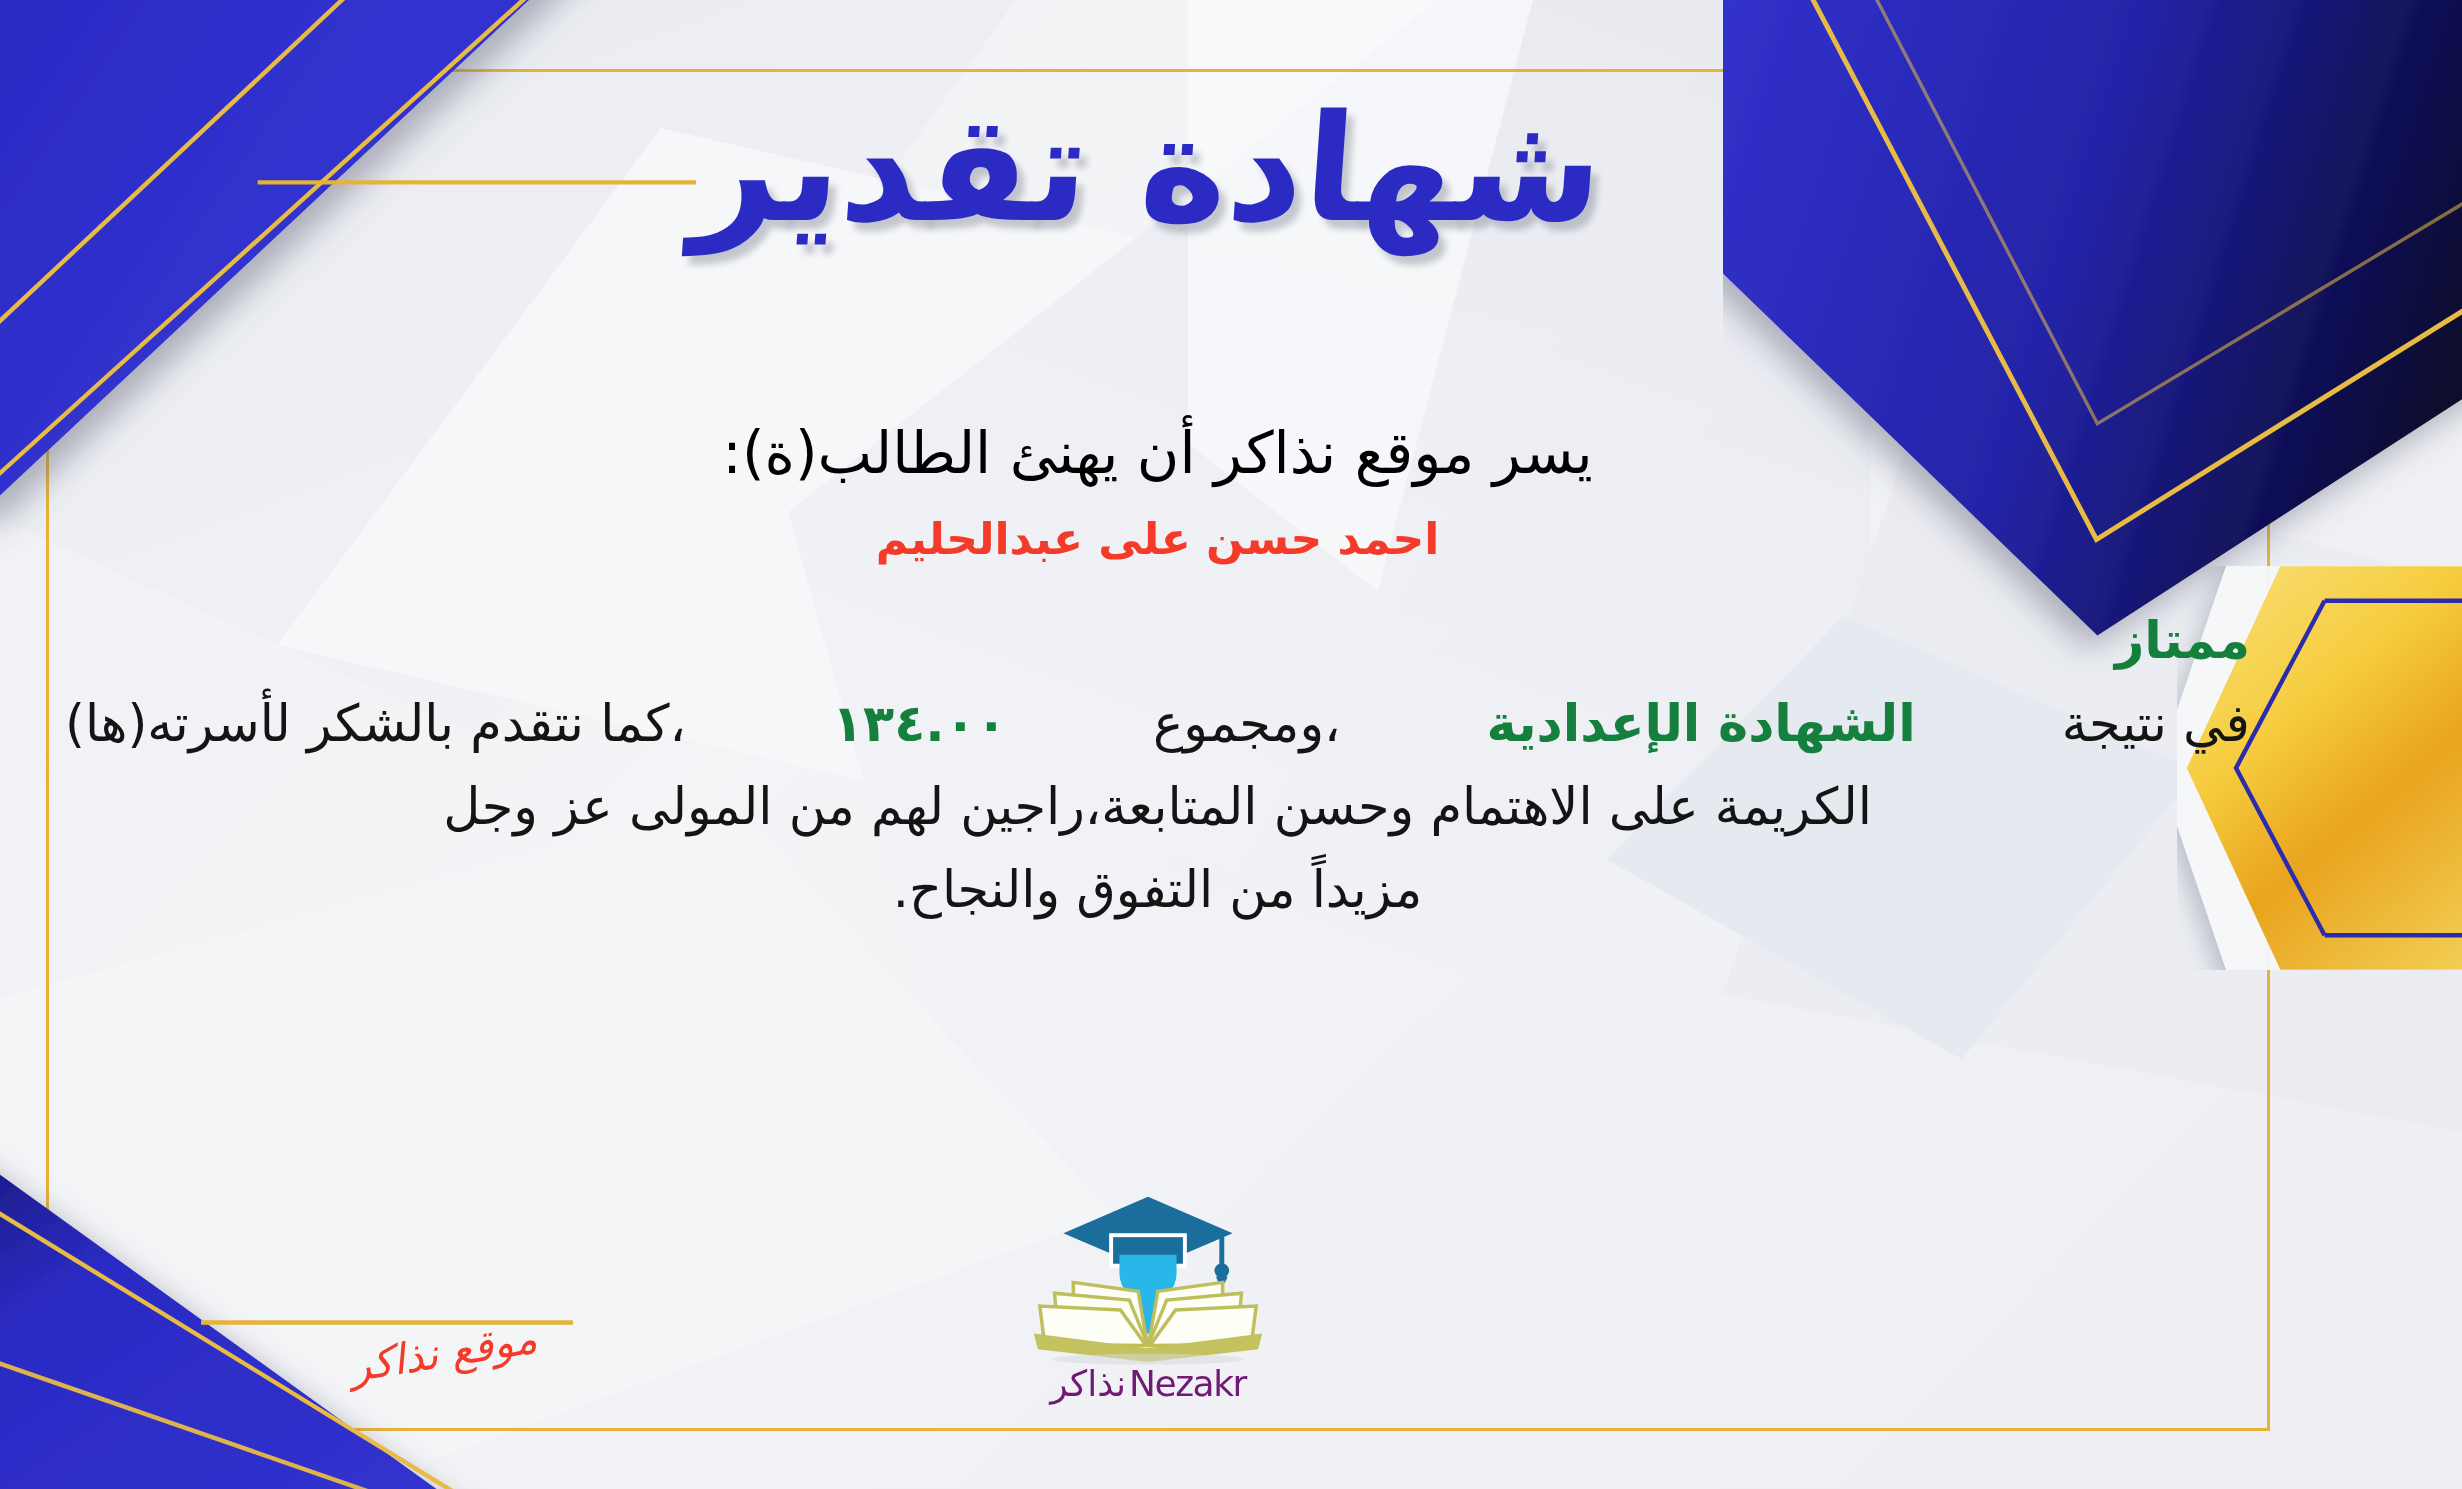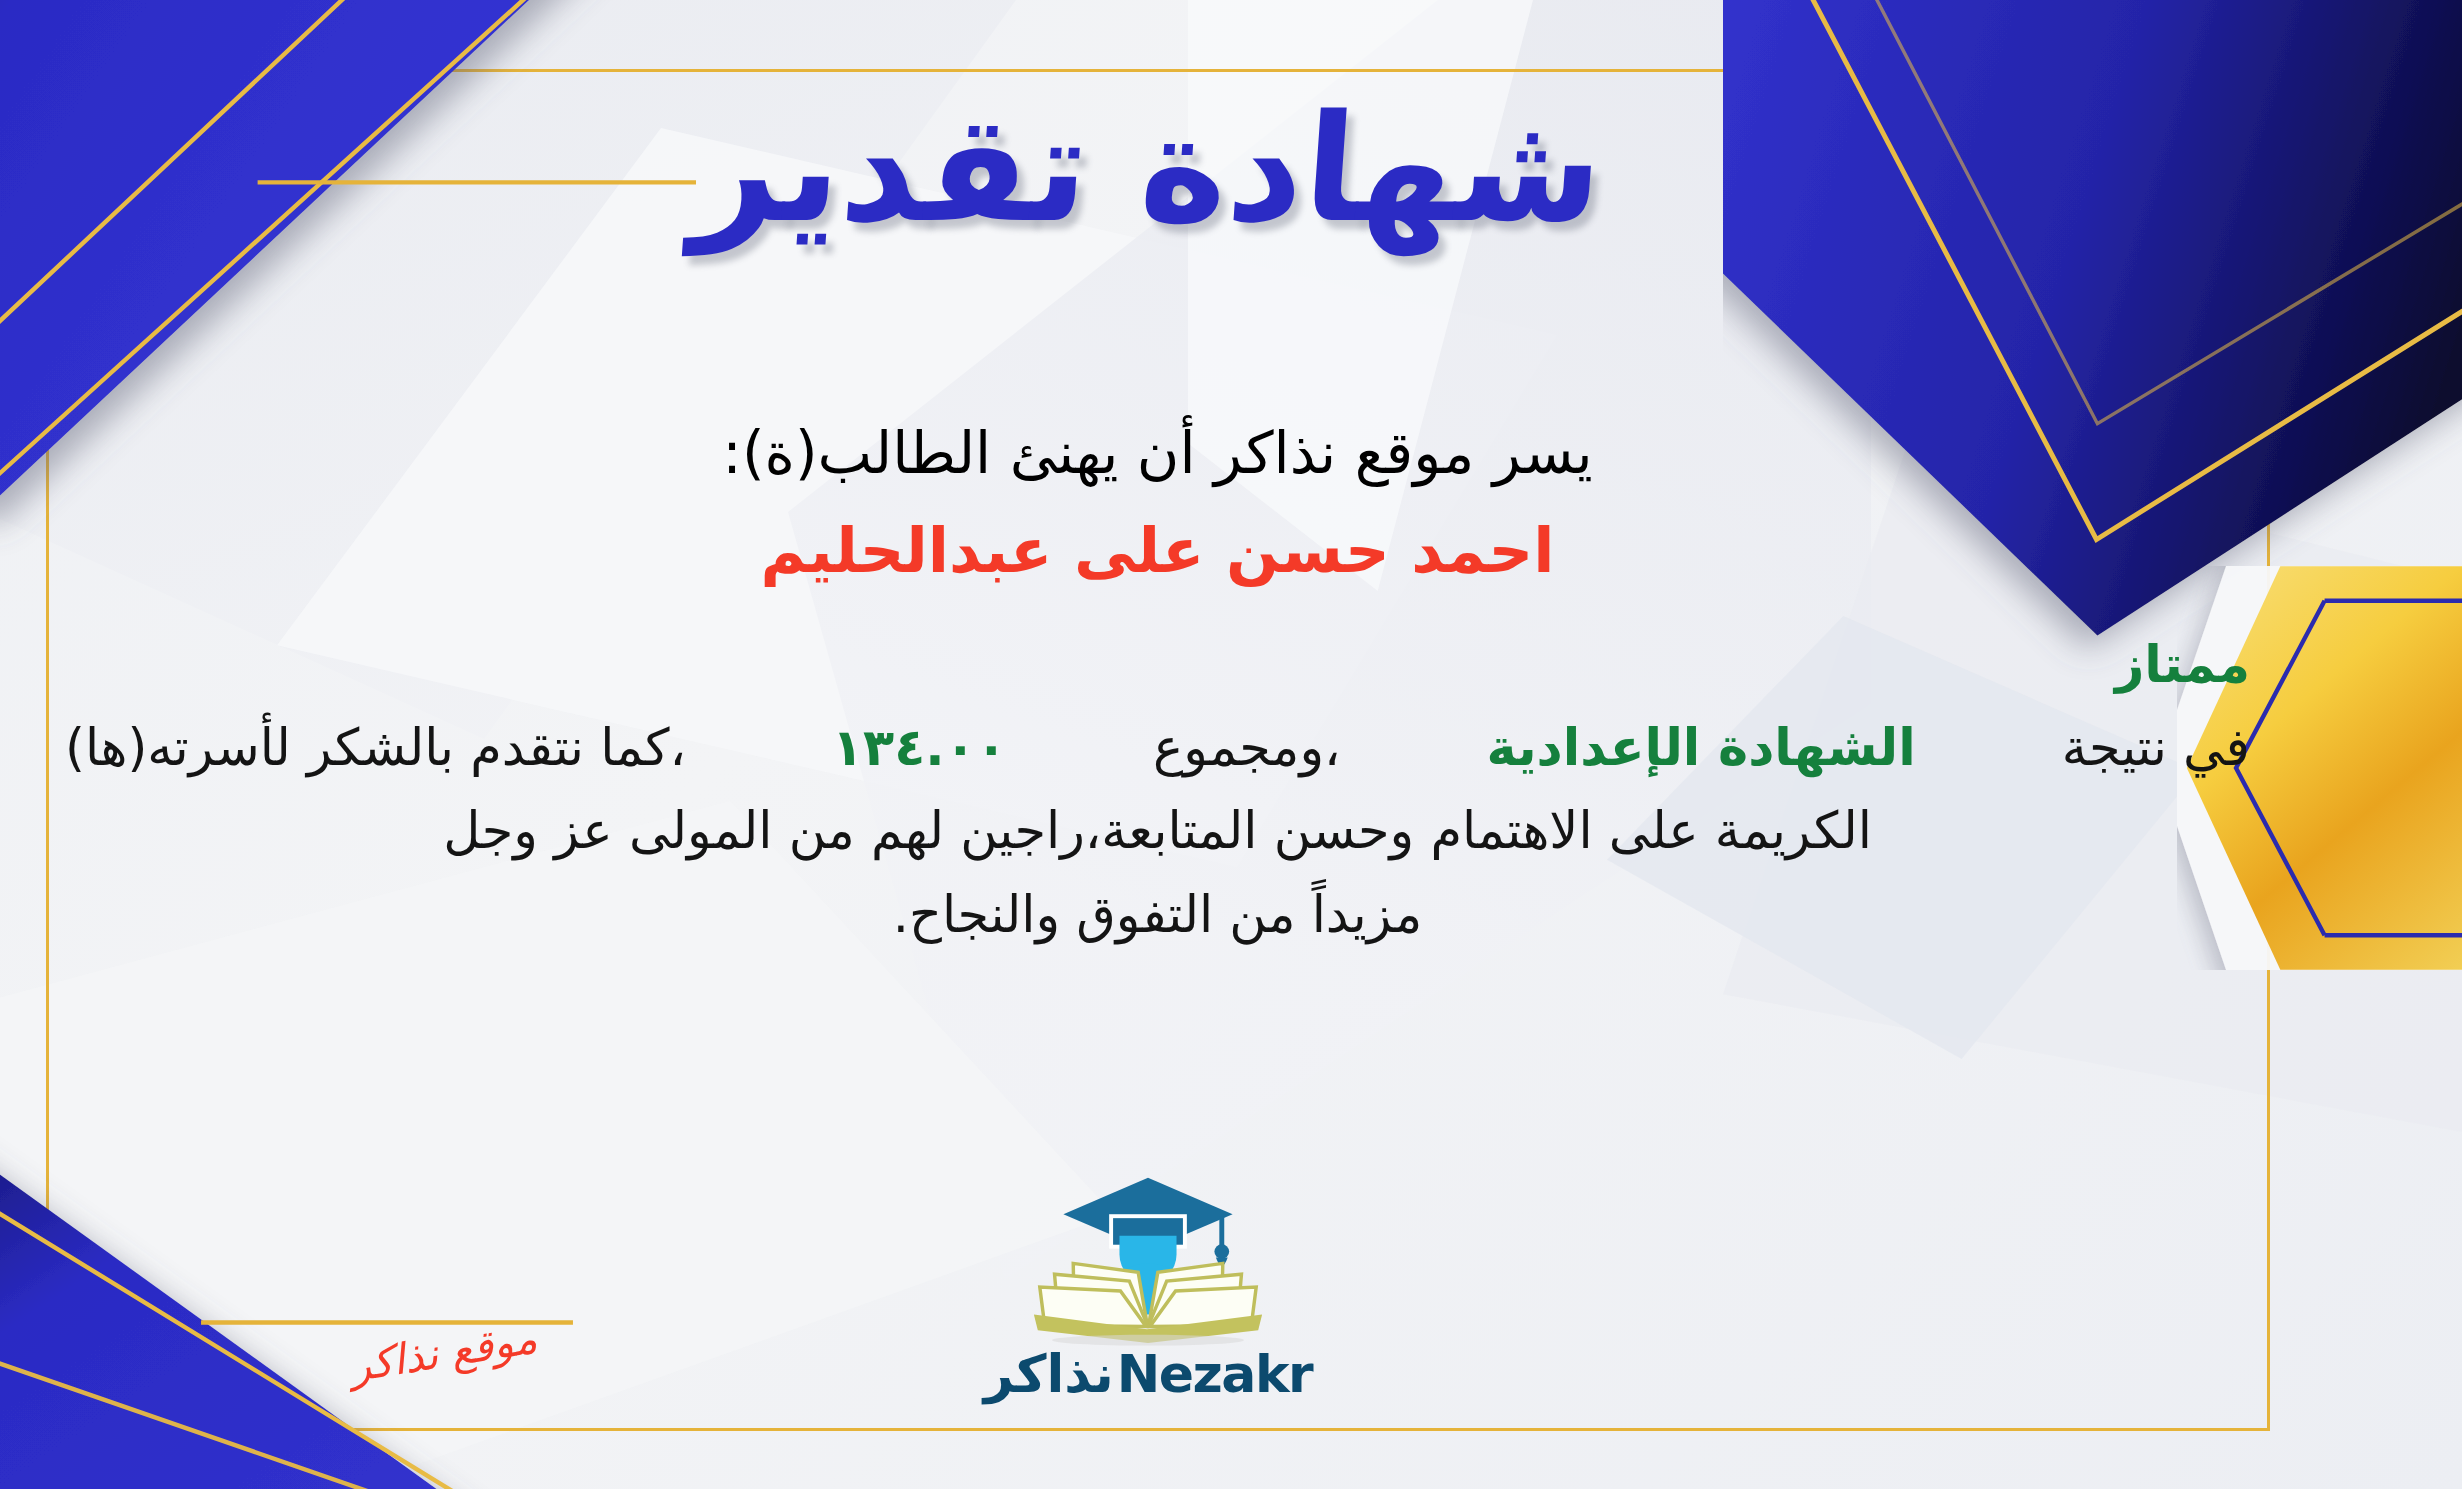--- a/index.html
+++ b/index.html
@@ -58,21 +58,21 @@
   }
 
   
   .body-wrap{position:absolute;top:414px;left:231px;right:212px;text-align:center;}
 
   .line-intro{
     font-size:58px;color:#000000;font-weight:500;
     letter-spacing:-0.5px;line-height:1.35;margin:0 0 16.7px 0;
   }
   .student-name{
-    font-size:62px;color:#f43a28;font-weight:600;
+    font-size:44px;color:#f43a28;font-weight:600;
     letter-spacing:-0.5px;line-height:1.35;margin:0 0 30.5px 0;
   }
   .para{
     font-size:51px;color:#141414;font-weight:500;
     line-height:1.63;letter-spacing:-0.5px;margin:0;
   }
   .para .hl{color:#15803d;font-weight:600;}
   .p-line{display:block;}
   .p-line.justify{
     display:flex;justify-content:space-between;align-items:baseline;
@@ -85,21 +85,21 @@
   .sig-mark{
     margin-top:28.6px;font-size:42px;color:#f43a28;
     font-family:"DejaVu Serif","Liberation Serif",serif;
     font-style:italic;transform:rotate(-9deg);display:inline-block;
     letter-spacing:-1px;
   }
 
   
   .logo-block{position:absolute;bottom:86px;left:0;right:0;margin:0 auto;
       width:443px;text-align:center;}
-  .logo-text{margin-top:-6.9px;font-size:52px;font-weight:bold;color:#0c4a6e;
+  .logo-text{margin-top:-6.9px;font-size:36px;font-weight:normal;color:#701a75;
       letter-spacing:-1.5px;font-family:"DejaVu Sans","Liberation Sans",sans-serif;}
   .logo-text .ar{margin-right:3px;}
 </style>
 </head>
 <body>
 
 <div id="cert">
 
   <div class="bg-base"></div>
   <div class="facet f1"></div>

